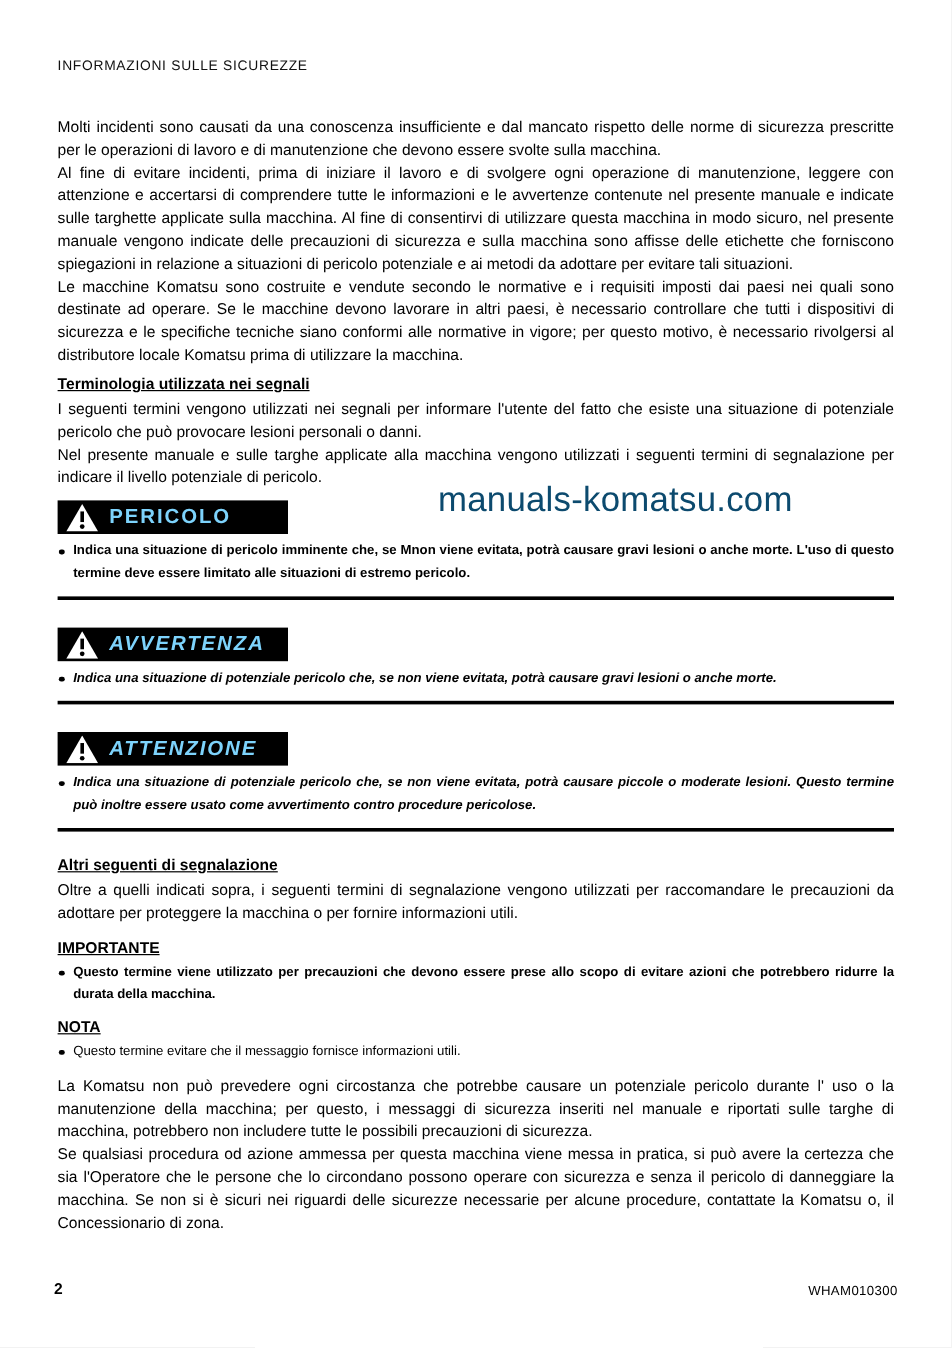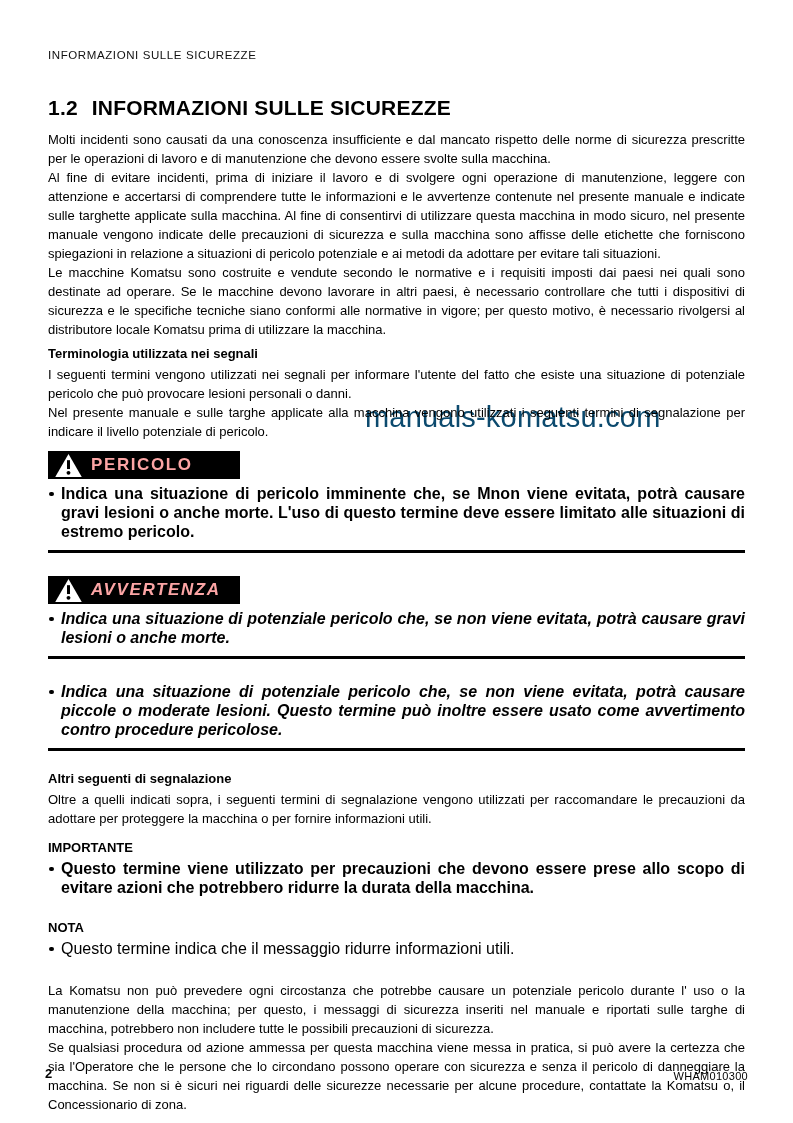--- a/index.html
+++ b/index.html
@@ -19,56 +19,55 @@
   }
   .watermark {
     position:absolute; left:365px; top:401px;
     font-size:29px; color:#0c4a6e; letter-spacing:0.2px;
     white-space:nowrap;
   }
   .content { position:absolute; top:96px; left:48px; width:697px; }
   .title { font-size:21px; font-weight:bold; letter-spacing:0.2px; margin-bottom:10px; }
   .title .num { margin-right:14px; }
   .body { font-size:13px; line-height:19px; text-align:justify; }
-  .subheading { font-size:13px; font-weight:bold; margin-top:7px; margin-bottom:4px; line-height:15px; }
+  .subheading { font-size:13px; font-weight:bold; margin-top:7px; margin-bottom:4px; line-height:15px;text-decoration:underline; }
   .signal-section { margin-top:10px; padding-bottom:9px; border-bottom:3.5px solid #000; }
   .signal-section.gap { margin-top:23px;font-style:italic; }
   .signal-box {
     width:192px; height:28px; background:#000;
     display:flex; align-items:center; padding-left:7px;
     margin-bottom:5px;
   }
   .signal-icon { display:flex; align-items:center; }
   .signal-label {
-    color:#fca5a5; font-size:17px; font-weight:bold;
+    color:#7dd3fc; font-size:17px; font-weight:bold;
     letter-spacing:1.6px; margin-left:9px; margin-top:-1px;
   }
   .bullet-item { display:flex; }
   .bullet-col { flex:none; width:13px; }
   .dot { display:block; width:4.5px; height:4.5px; border-radius:50%; background:#000; margin-top:7.5px; margin-left:1px; }
-  .bullet-text { flex:1; font-size:16px; line-height:19px; text-align:justify; }
+  .bullet-text { flex:1; font-size:11px; line-height:19px; text-align:justify; }
   .bold { font-weight:bold; }
   .mt20 { margin-top:20px; }
   .mt12 { margin-top:12px; }
-  .mt9  { margin-top:23px; }
+  .mt9  { margin-top:9px; }
   .footer-page { position:absolute; left:45px; top:1066px; font-size:13px; font-weight:bold; }
   .footer-code { position:absolute; right:45px; top:1070px; font-size:11px; letter-spacing:0.3px; }
 </style>
 </head>
 <body>
 
 <div class="page">
 
   <div class="running-header">INFORMAZIONI SULLE SICUREZZE</div>
 
   <div class="watermark">manuals-komatsu.com</div>
 
   <div class="content">
 
-    <h1 class="title"><span class="num">1.2</span><span>INFORMAZIONI SULLE SICUREZZE</span></h1>
 
     <p class="body">Molti incidenti sono causati da una conoscenza insufficiente e dal mancato rispetto delle norme di sicurezza prescritte per le operazioni di lavoro e di manutenzione che devono essere svolte sulla macchina.</p>
     <p class="body">Al fine di evitare incidenti, prima di iniziare il lavoro e di svolgere ogni operazione di manutenzione, leggere con attenzione e accertarsi di comprendere tutte le informazioni e le avvertenze contenute nel presente manuale e indicate sulle targhette applicate sulla macchina. Al fine di consentirvi di utilizzare questa macchina in modo sicuro, nel presente manuale vengono indicate delle precauzioni di sicurezza e sulla macchina sono affisse delle etichette che forniscono spiegazioni in relazione a situazioni di pericolo potenziale e ai metodi da adottare per evitare tali situazioni.</p>
     <p class="body">Le macchine Komatsu sono costruite e vendute secondo le normative e i requisiti imposti dai paesi nei quali sono destinate ad operare. Se le macchine devono lavorare in altri paesi, è necessario controllare che tutti i dispositivi di sicurezza e le specifiche tecniche siano conformi alle normative in vigore; per questo motivo, è necessario rivolgersi al distributore locale Komatsu prima di utilizzare la macchina.</p>
 
     <h2 class="subheading">Terminologia utilizzata nei segnali</h2>
     <p class="body">I seguenti termini vengono utilizzati nei segnali per informare l'utente del fatto che esiste una situazione di potenziale pericolo che può provocare lesioni personali o danni.</p>
     <p class="body">Nel presente manuale e sulle targhe applicate alla macchina vengono utilizzati i seguenti termini di segnalazione per indicare il livello potenziale di pericolo.</p>
 
     <section class="signal-section">
@@ -103,20 +102,30 @@
       </div>
       <div class="bullet-item">
         <span class="bullet-col">
             <span class="dot"></span>
           </span>
         <p class="bullet-text bold">Indica una situazione di potenziale pericolo che, se non viene evitata, potrà causare gravi lesioni o anche morte.</p>
       </div>
     </section>
 
     <section class="signal-section gap">
+      <div class="signal-box">
+        <span class="signal-icon">
+          <svg width="27" height="23" viewBox="0 0 30 26">
+            <polygon points="15,0 30,26 0,26" fill="#ffffff"></polygon>
+            <rect x="13.3" y="7" width="3.4" height="10" fill="#000000"></rect>
+            <circle cx="15" cy="21.3" r="2.2" fill="#000000"></circle>
+          </svg>
+        </span>
+        <span class="signal-label">ATTENZIONE</span>
+      </div>
       <div class="bullet-item">
         <span class="bullet-col">
             <span class="dot"></span>
           </span>
         <p class="bullet-text bold">Indica una situazione di potenziale pericolo che, se non viene evitata, potrà causare piccole o moderate lesioni. Questo termine può inoltre essere usato come avvertimento contro procedure pericolose.</p>
       </div>
     </section>
 
     <h2 class="subheading mt20">Altri seguenti di segnalazione</h2>
     <p class="body">Oltre a quelli indicati sopra, i seguenti termini di segnalazione vengono utilizzati per raccomandare le precauzioni da adottare per proteggere la macchina o per fornire informazioni utili.</p>
@@ -127,21 +136,21 @@
           <span class="dot"></span>
         </span>
       <p class="bullet-text bold">Questo termine viene utilizzato per precauzioni che devono essere prese allo scopo di evitare azioni che potrebbero ridurre la durata della macchina.</p>
     </div>
 
     <h2 class="subheading mt9">NOTA</h2>
     <div class="bullet-item">
       <span class="bullet-col">
           <span class="dot"></span>
         </span>
-      <p class="bullet-text">Questo termine indica che il messaggio ridurre informazioni utili.</p>
+      <p class="bullet-text">Questo termine evitare che il messaggio fornisce informazioni utili.</p>
     </div>
 
     <p class="body mt9">La Komatsu non può prevedere ogni circostanza che potrebbe causare un potenziale pericolo durante l' uso o la manutenzione della macchina; per questo, i messaggi di sicurezza inseriti nel manuale e riportati sulle targhe di macchina, potrebbero non includere tutte le possibili precauzioni di sicurezza.</p>
     <p class="body">Se qualsiasi procedura od azione ammessa per questa macchina viene messa in pratica, si può avere la certezza che sia l'Operatore che le persone che lo circondano possono operare con sicurezza e senza il pericolo di danneggiare la macchina. Se non si è sicuri nei riguardi delle sicurezze necessarie per alcune procedure, contattate la Komatsu o, il Concessionario di zona.</p>
 
   </div>
 
   <div class="footer-page">2</div>
   <div class="footer-code">WHAM010300</div>
 

